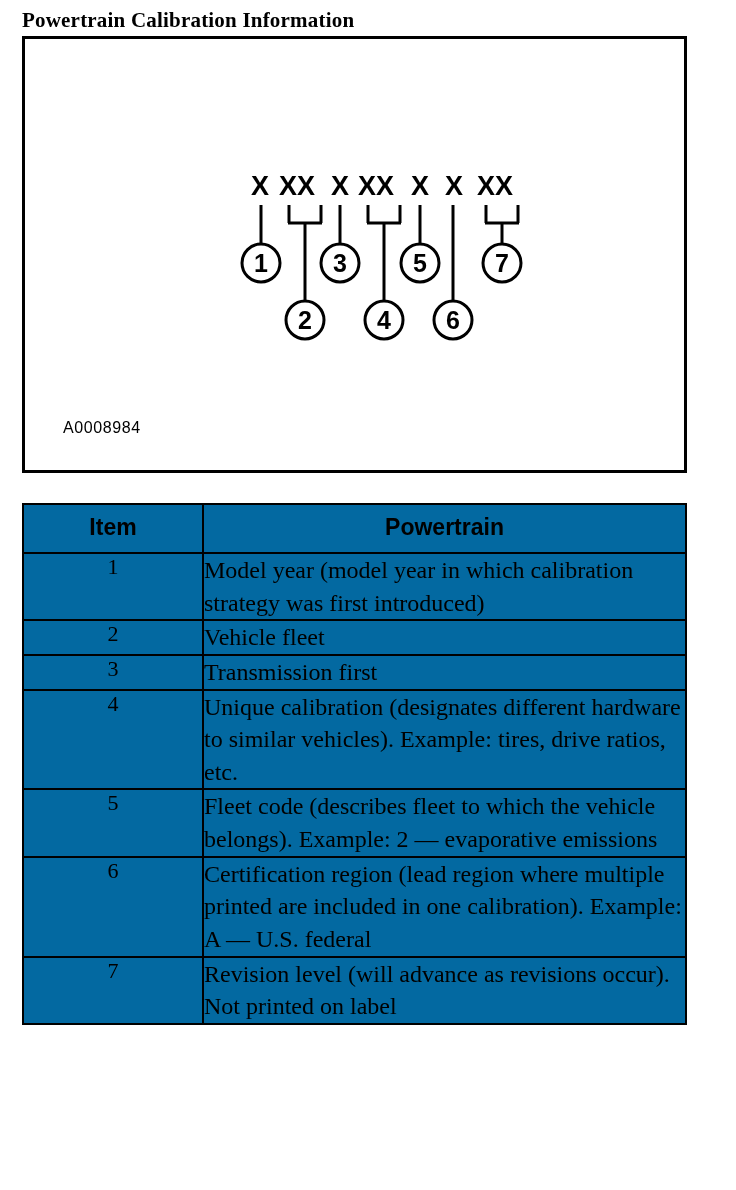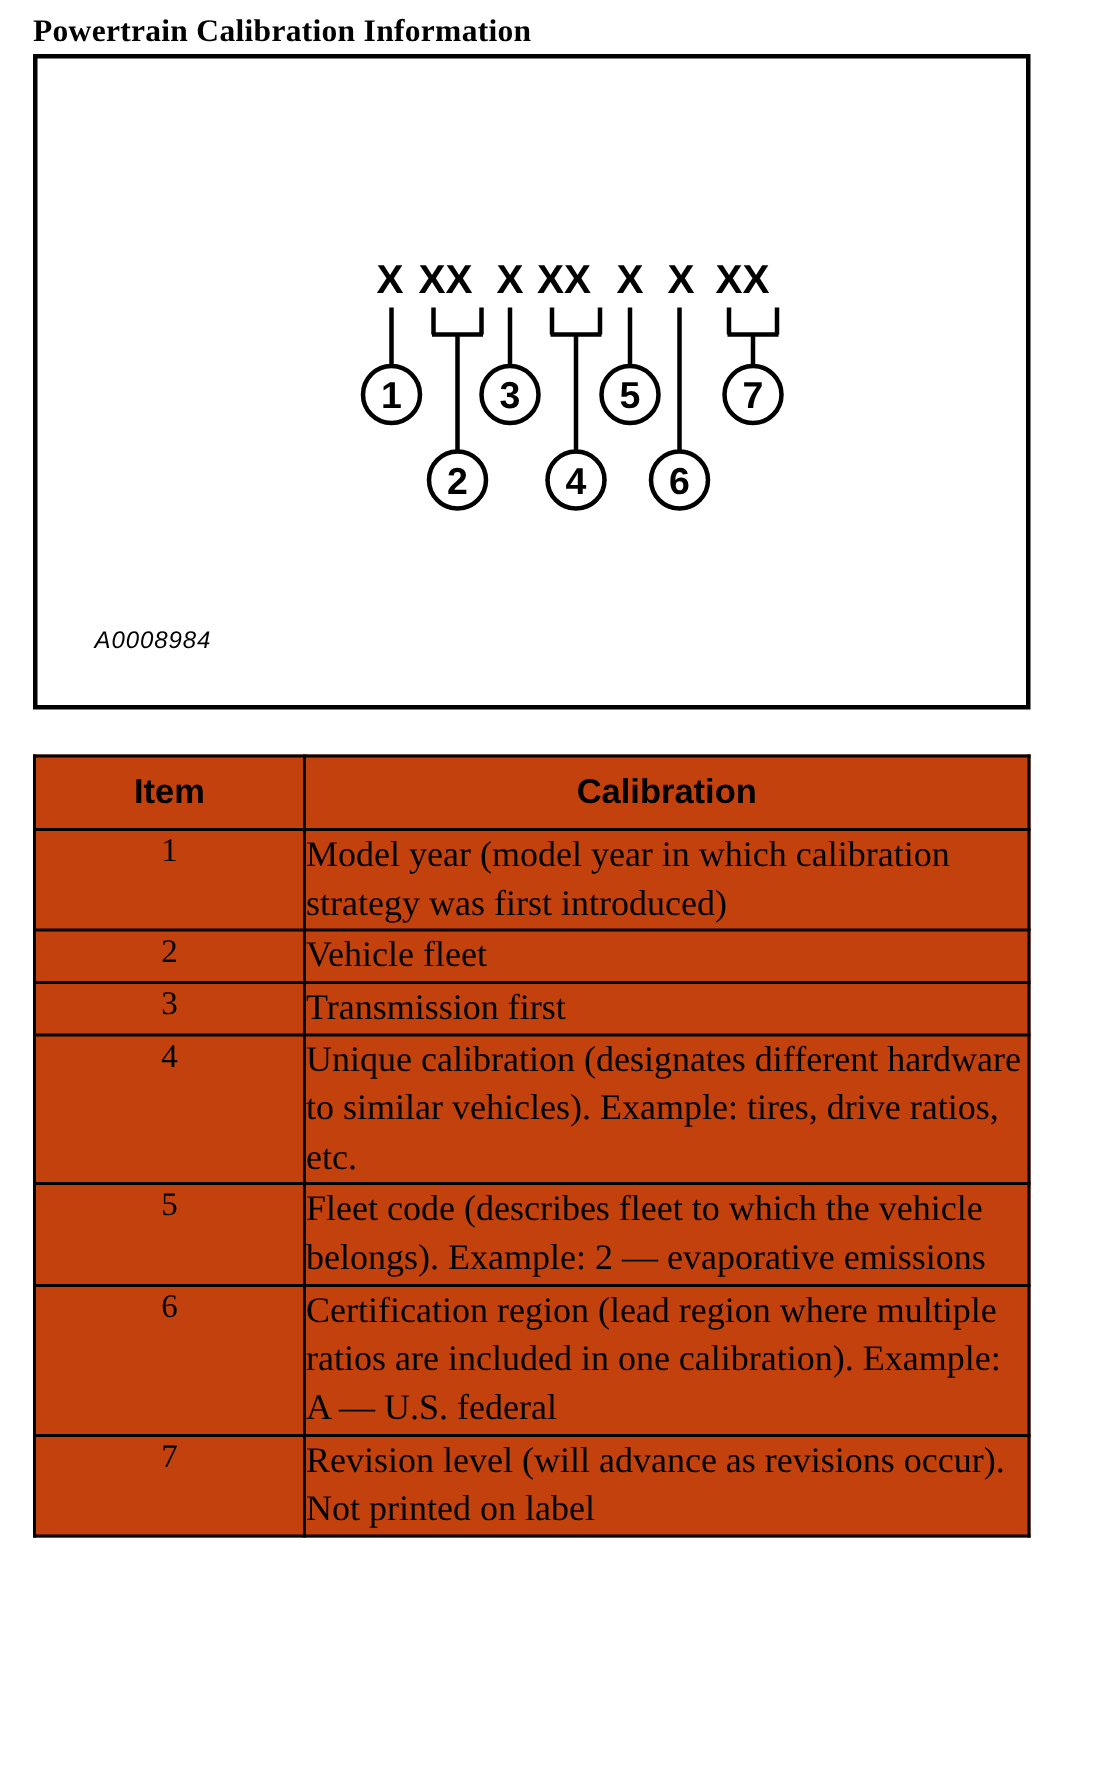--- a/index.html
+++ b/index.html
@@ -41,21 +41,20 @@
     background: #ffffff;
   }
 
   .figure-id {
     position: absolute;
     left: 38px;
     bottom: 33px;
     font-family: "Liberation Sans", sans-serif;
     font-size: 16px;
     letter-spacing: 0.6px;
-    font-style: italic;
   }
 
   .diagram {
     position: absolute;
     left: 0;
     top: 0;
     width: 100%;
     height: 100%;
   }
 
@@ -76,21 +75,21 @@
   }
 
   
   .info-table {
     position: absolute;
     left: 22px;
     top: 503px;
     width: 665px;
     border-collapse: collapse;
     table-layout: fixed;
-    background: #c2410c;
+    background: #0369a1;
   }
   .info-table td, .info-table th {
     border: 2px solid #000000;
     vertical-align: top;
     padding: 0;
   }
   .info-table th {
     font-family: "Liberation Sans", sans-serif;
     font-weight: bold;
     font-size: 23px;
@@ -190,21 +189,21 @@
 </div>
 
 <table class="info-table">
   <colgroup>
     <col class="col-item">
     <col class="col-desc">
   </colgroup>
   <thead>
     <tr>
       <th>Item</th>
-      <th>Calibration</th>
+      <th>Powertrain</th>
     </tr>
   </thead>
   <tbody>
     <tr>
       <td class="cell-item">1</td>
       <td class="cell-desc">Model year (model year in which calibration strategy was first introduced)</td>
     </tr>
     <tr>
       <td class="cell-item">2</td>
       <td class="cell-desc">Vehicle fleet</td>
@@ -216,20 +215,20 @@
     <tr>
       <td class="cell-item">4</td>
       <td class="cell-desc">Unique calibration (designates different hardware to similar vehicles). Example: tires, drive ratios, etc.</td>
     </tr>
     <tr>
       <td class="cell-item">5</td>
       <td class="cell-desc">Fleet code (describes fleet to which the vehicle belongs). Example: 2 — evaporative emissions</td>
     </tr>
     <tr>
       <td class="cell-item">6</td>
-      <td class="cell-desc">Certification region (lead region where multiple ratios are included in one calibration). Example: A — U.S. federal</td>
+      <td class="cell-desc">Certification region (lead region where multiple printed are included in one calibration). Example: A — U.S. federal</td>
     </tr>
     <tr>
       <td class="cell-item">7</td>
       <td class="cell-desc">Revision level (will advance as revisions occur). Not printed on label</td>
     </tr>
   </tbody>
 </table>
 
 </body></html>

